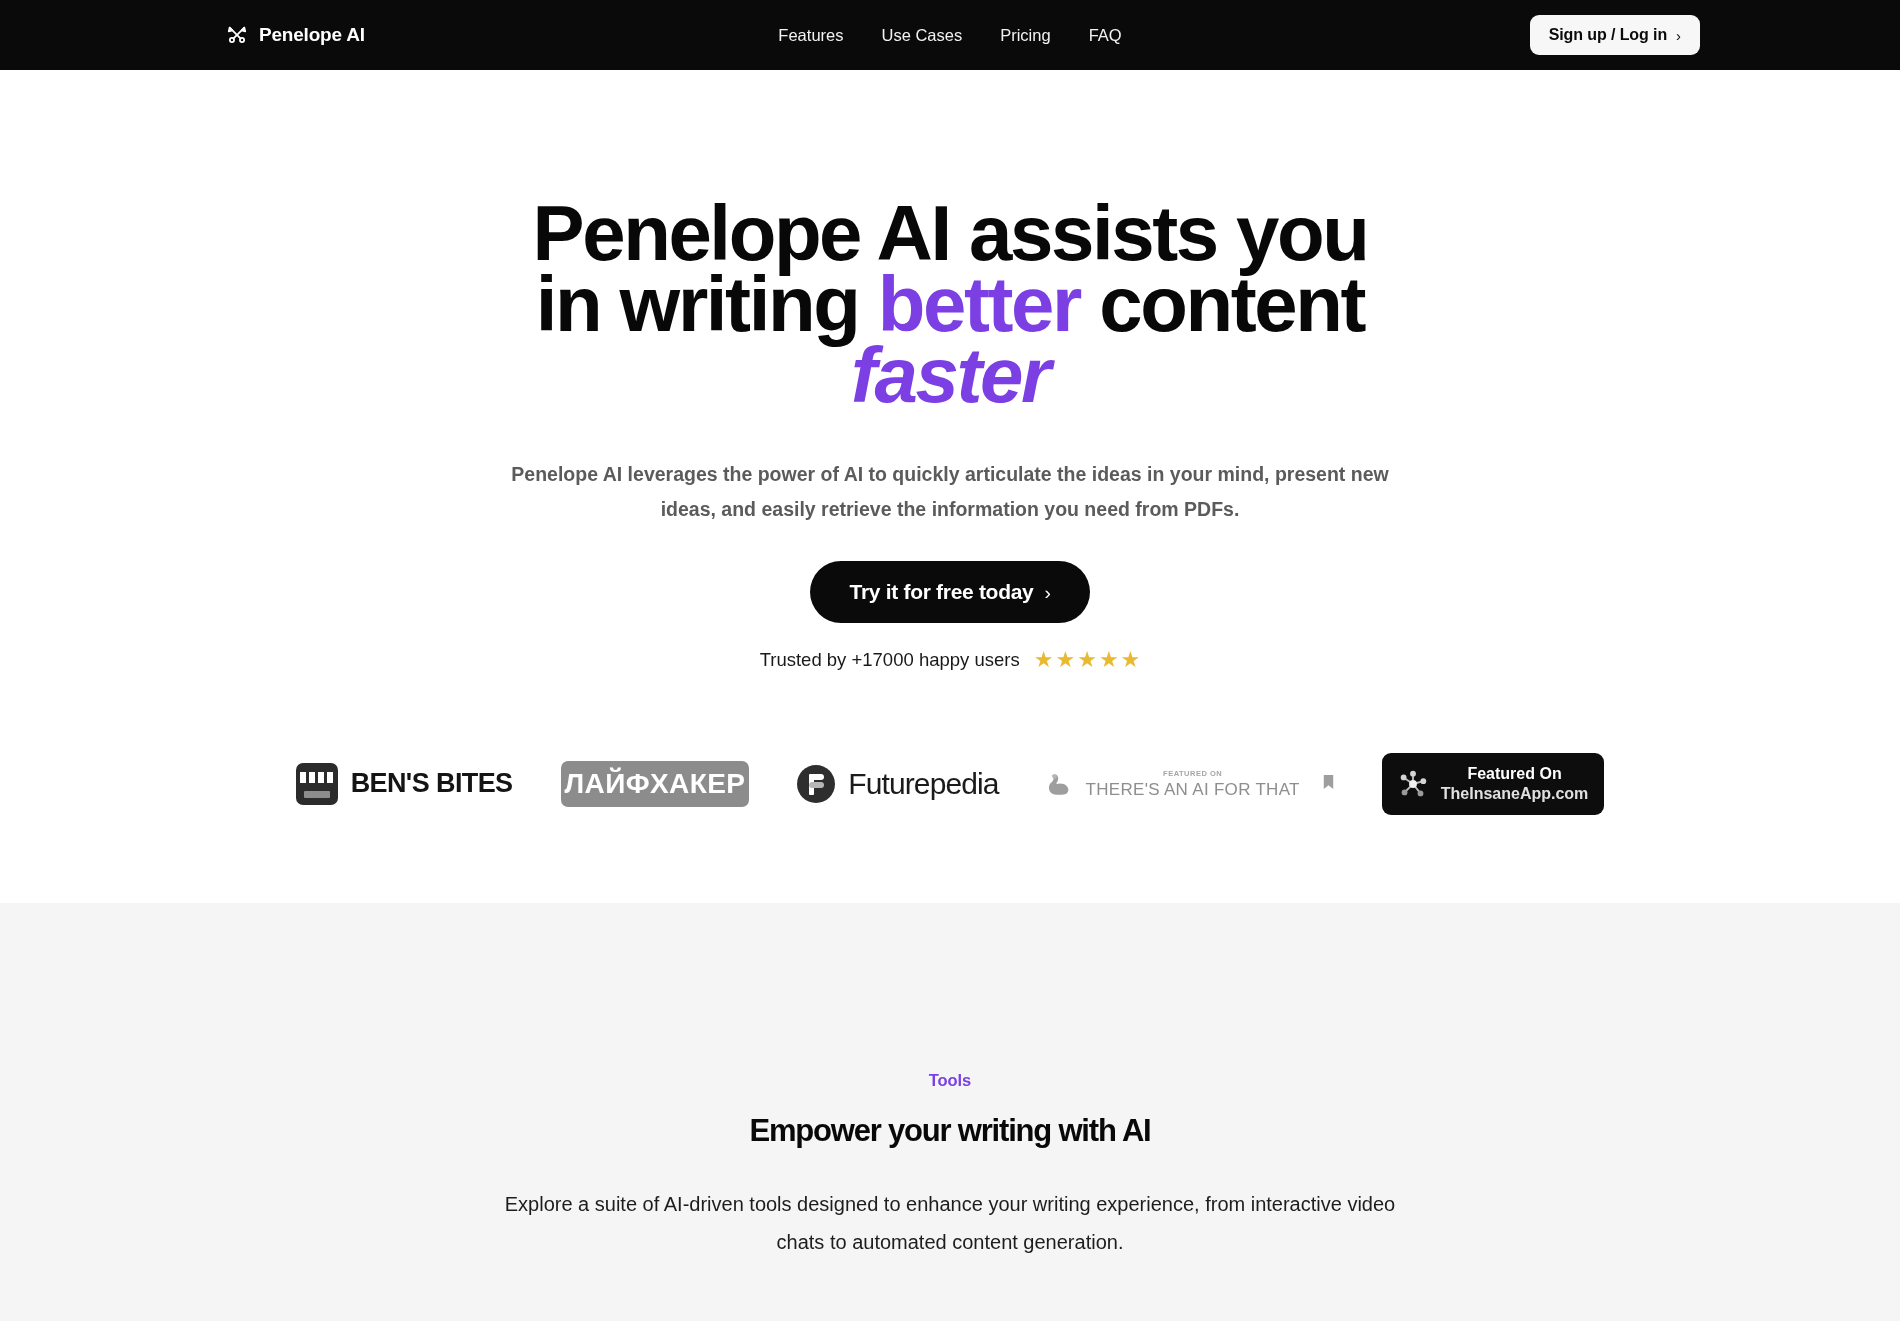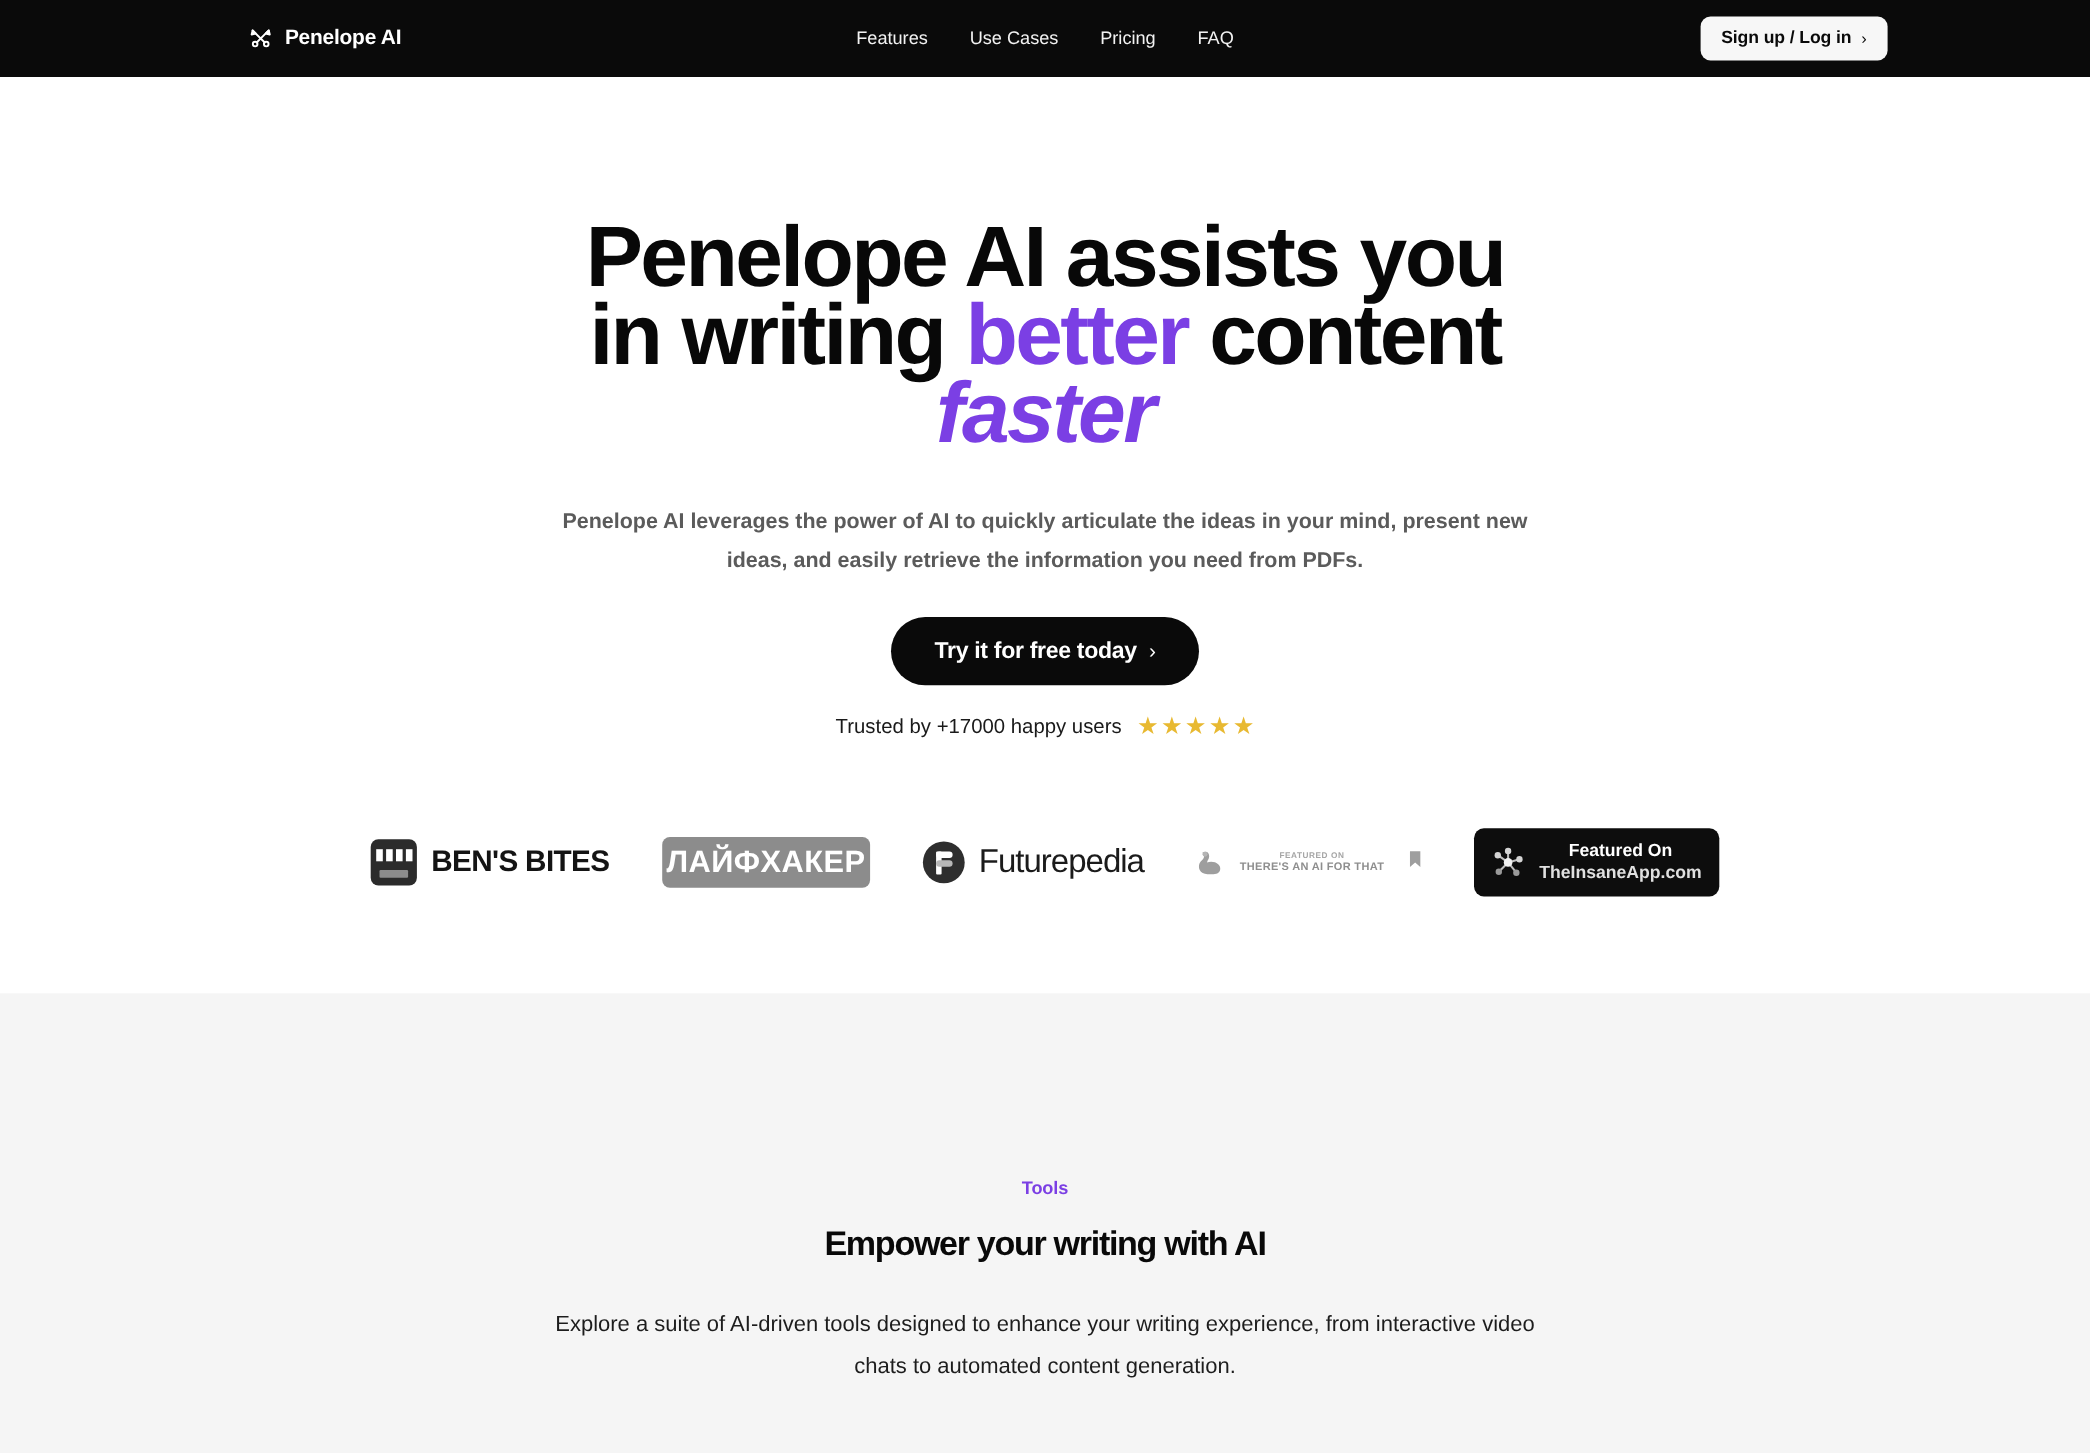--- a/index.html
+++ b/index.html
@@ -43,21 +43,21 @@
   }
   .nav-link {
     color: #f2f2f2;
     font-size: 16.5px;
     font-weight: 400;
     text-decoration: none;
     white-space: nowrap;
   }
   .nav-cta {
     position: absolute;
-    right: 184px;
+    right: 200px;
     background: #f7f7f7;
     color: #0a0a0a;
     border: none;
     border-radius: 9px;
     padding: 11px 19px;
     font-family: "Liberation Sans", sans-serif;
     font-size: 16px;
     font-weight: 700;
     letter-spacing: -0.1px;
     display: flex;
@@ -186,21 +186,21 @@
 
   
   .tai { gap: 9px; }
   .tai-arm { width: 30px; height: 30px; }
   .tai-lines { line-height: 1; }
   .tai-small {
     font-size: 7.5px; font-weight: 700; color: #a5a5a5;
     letter-spacing: 0.5px; display: block; margin-bottom: 3px;
   }
   .tai-big {
-    font-size: 10px; font-weight: 700; color: #8e8e8e;
+    font-size: 17px; font-weight: 400; color: #8e8e8e;
     letter-spacing: 0.3px; display: block;
   }
   .tai-bk { margin-left: 14px; }
 
   
   .ia-box {
     background: #0d0d0d;
     border-radius: 9px;
     padding: 11px 16px;
     display: flex; align-items: center; gap: 13px;

